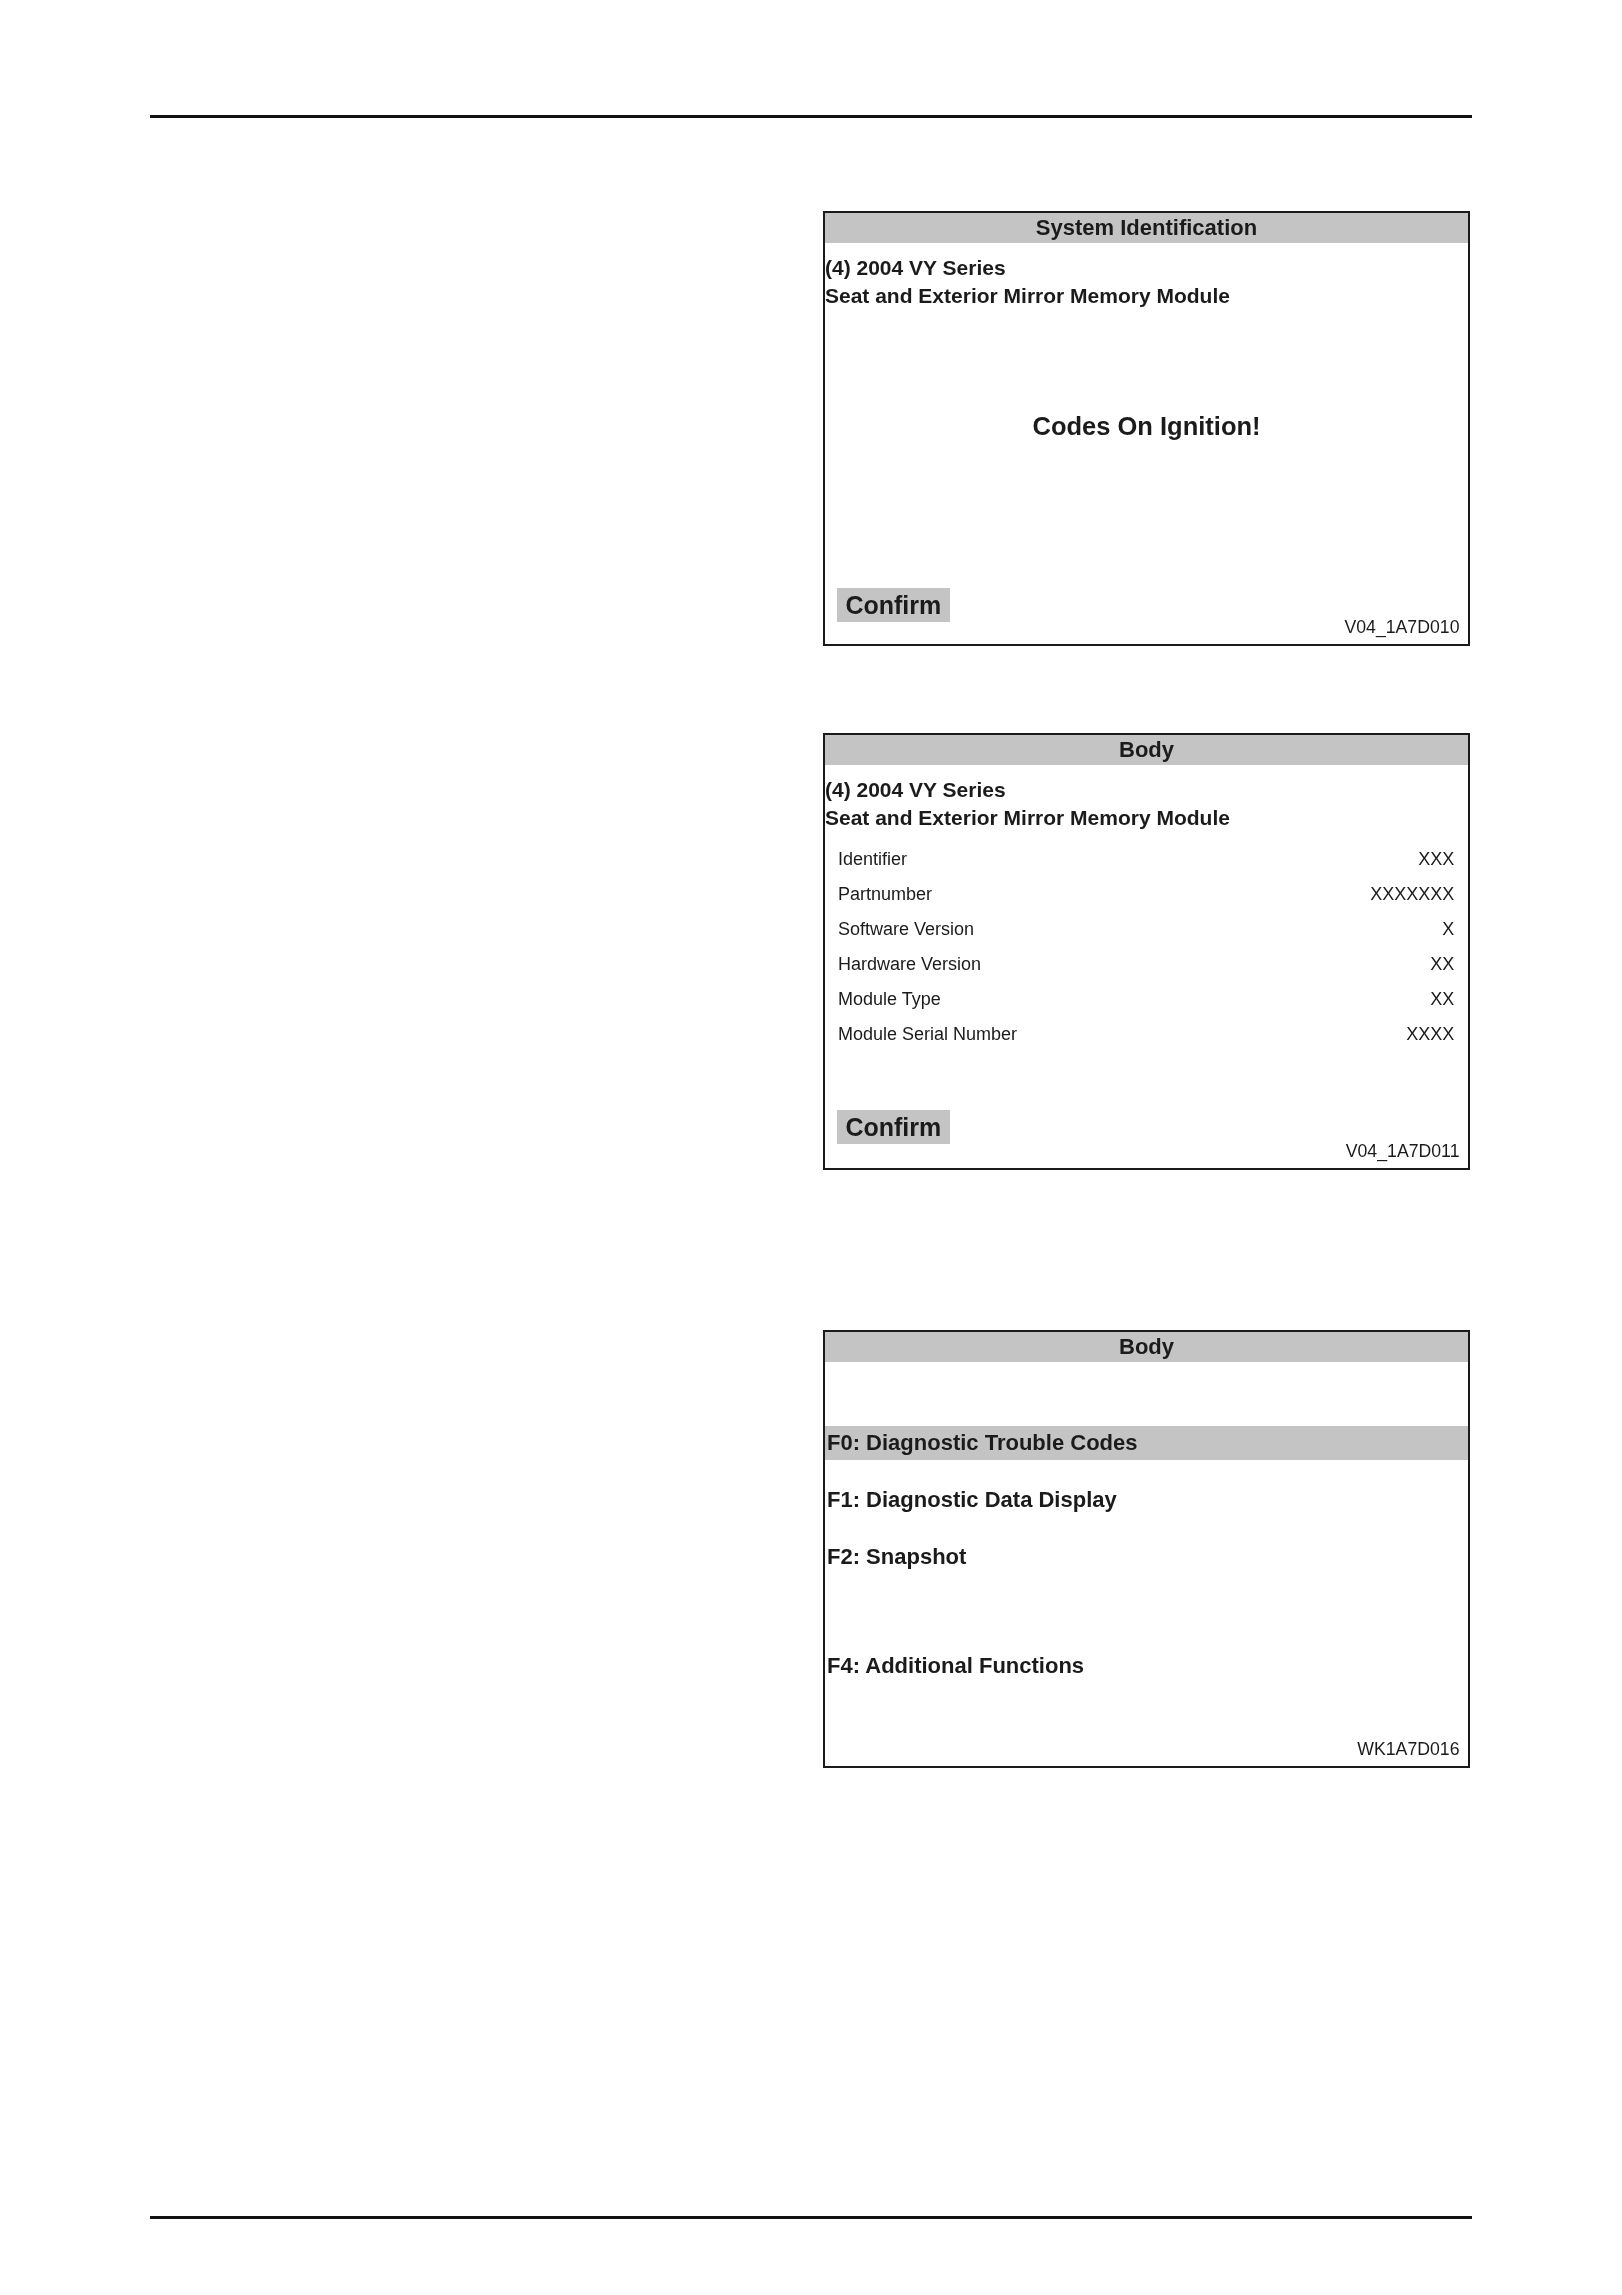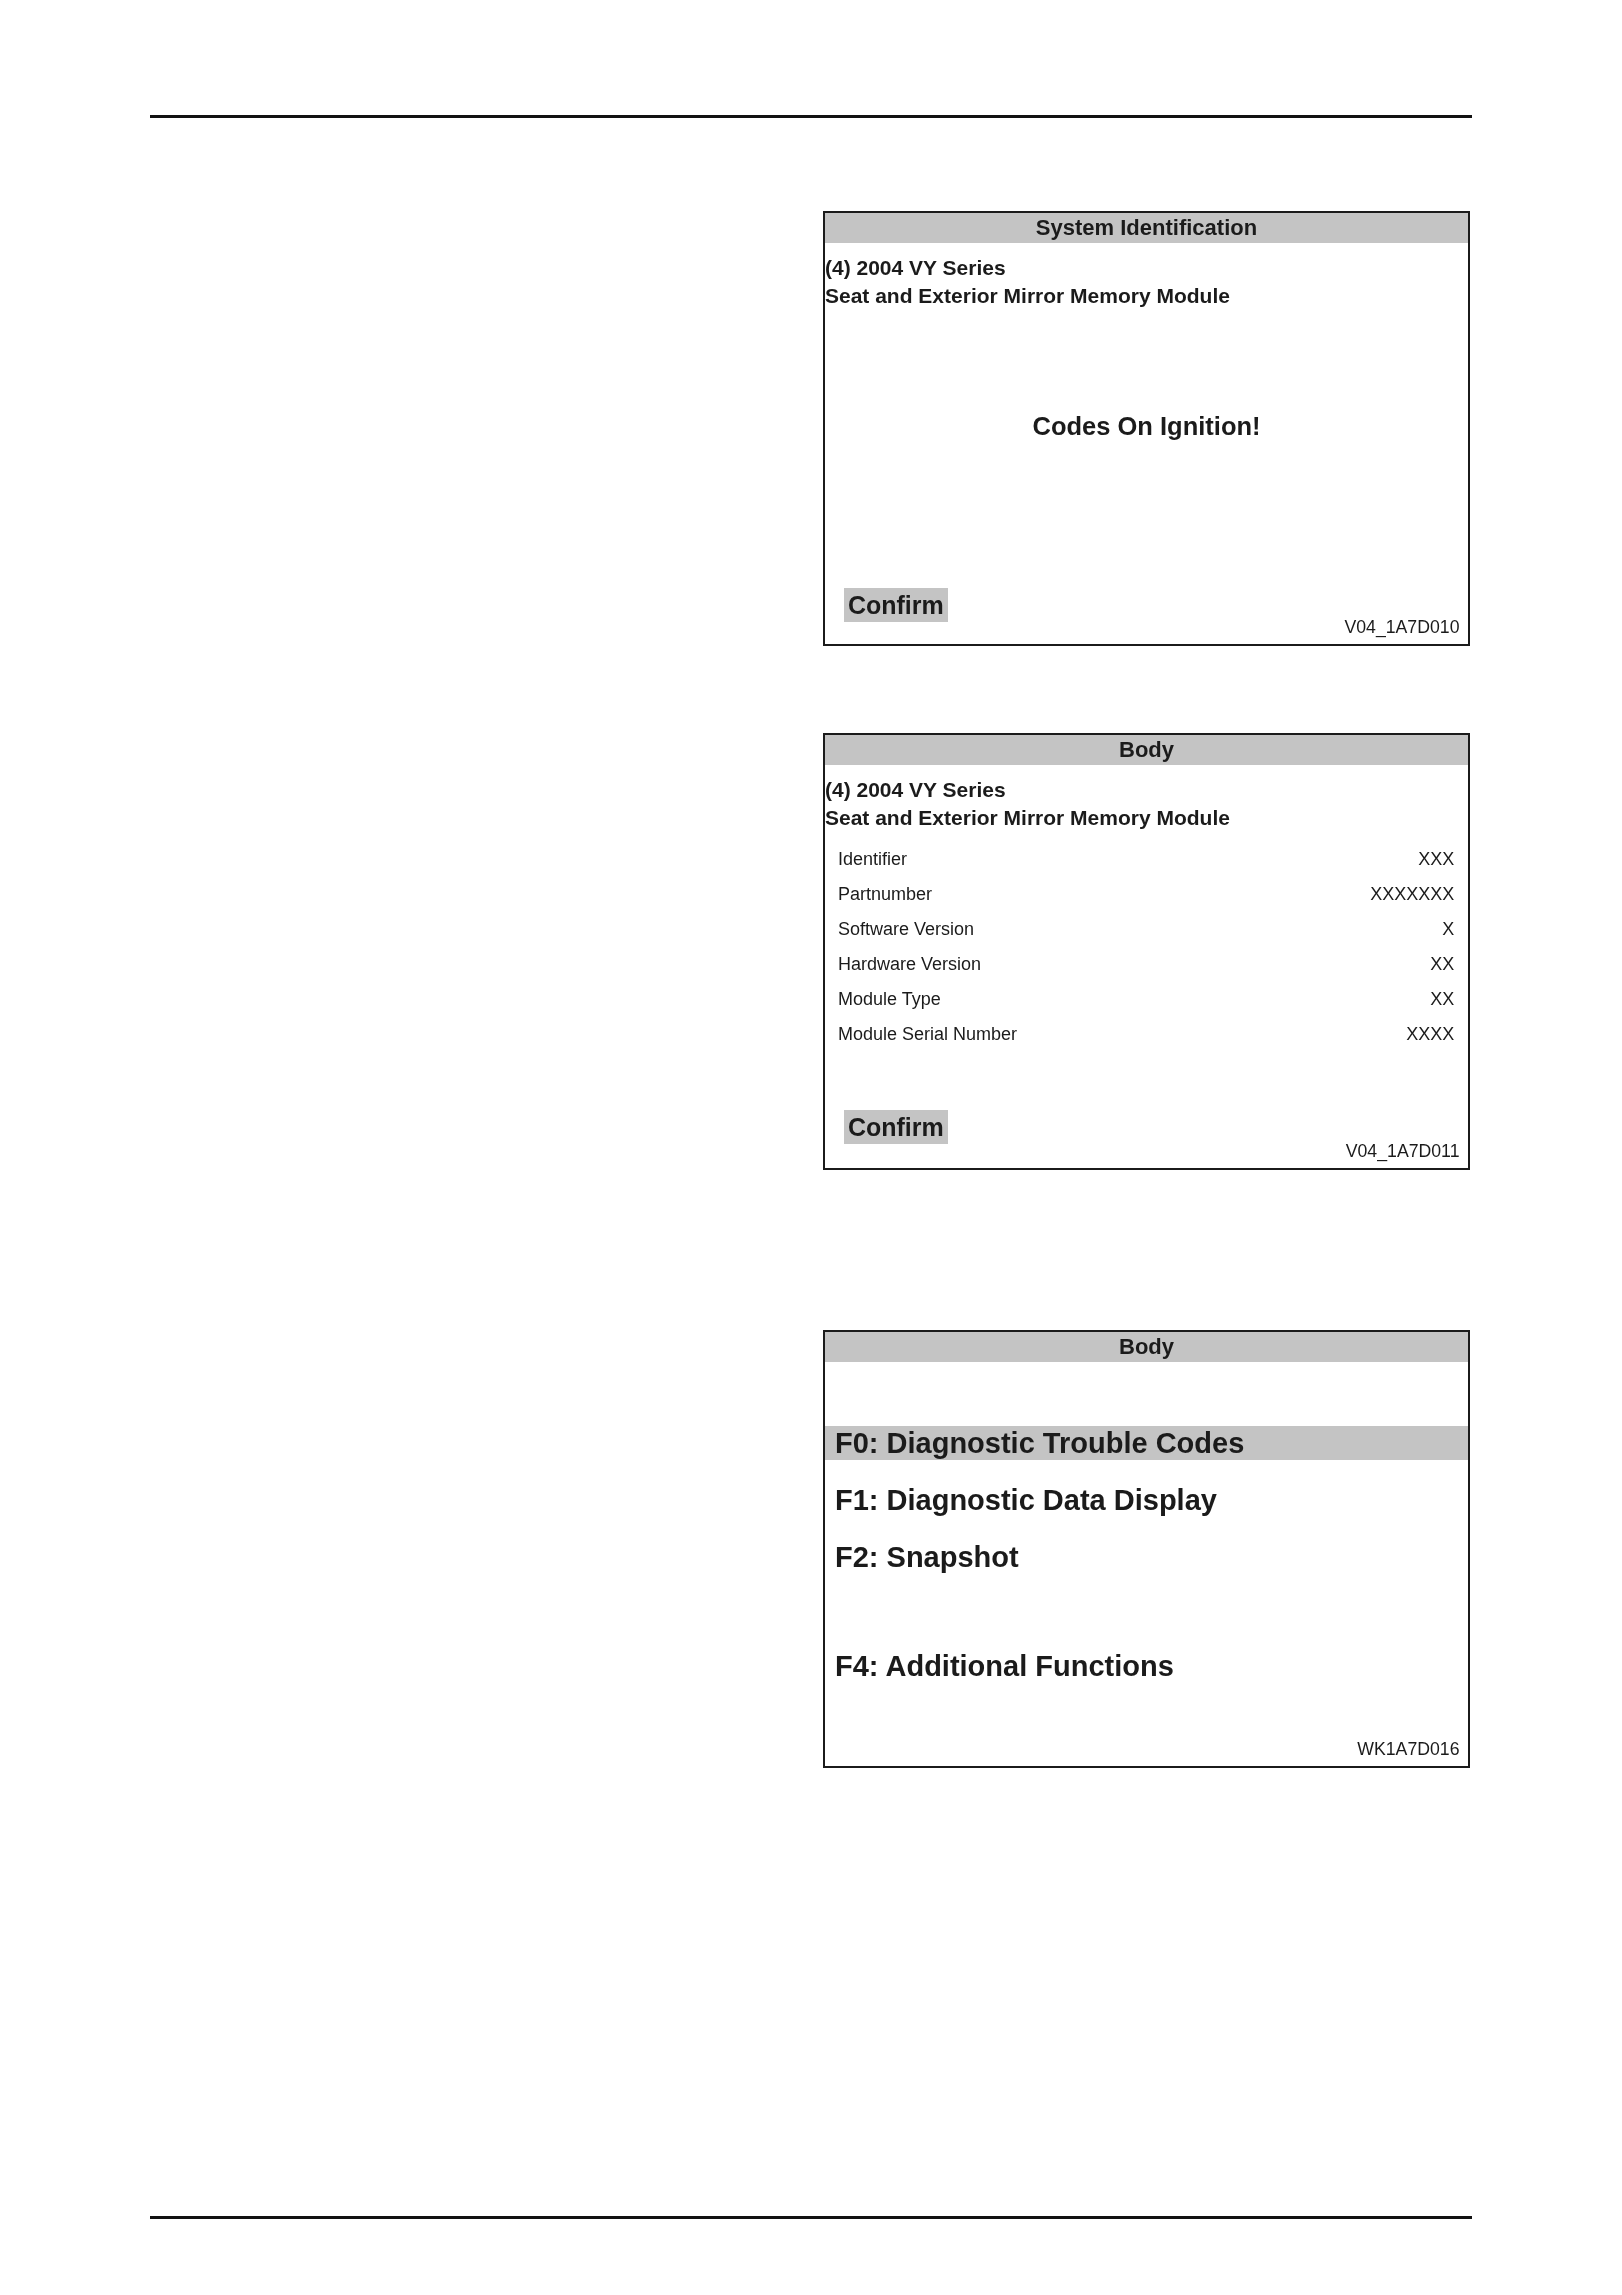--- a/index.html
+++ b/index.html
@@ -67,43 +67,42 @@
     height: 35px;
     display: flex;
     align-items: center;
     justify-content: space-between;
     font-size: 18px;
     font-weight: normal;
   }
   .confirm-btn {
     position: absolute;
     top: 375px; left: 11.8px;
-    width: 104px; height: 34px;
+    width: 113px; height: 34px;
     background: #c4c4c4;
     display: flex;
     align-items: center;
     justify-content: center;
     font-size: 25px;
     font-weight: bold;
-    margin-left: 7px;
   }
   .caption {
     position: absolute;
     bottom: 6.5px; right: 8.5px;
     font-size: 17.7px;
     font-weight: normal;
   }
   .menu-item {
     position: absolute;
     left: 0; right: 0;
     height: 34px;
     display: flex;
     align-items: center;
-    padding-left: 10px;
-    font-size: 29px;
+    padding-left: 2px;
+    font-size: 22px;
     font-weight: bold;
     box-sizing: border-box;
   }
   .menu-item.selected { background: #c4c4c4; }
   #mi-0 { top: 94px; }
   #mi-1 { top: 151px; }
   #mi-2 { top: 208px; }
   #mi-3 { top: 265px; }
   #mi-4 { top: 317px; }
 </style>

